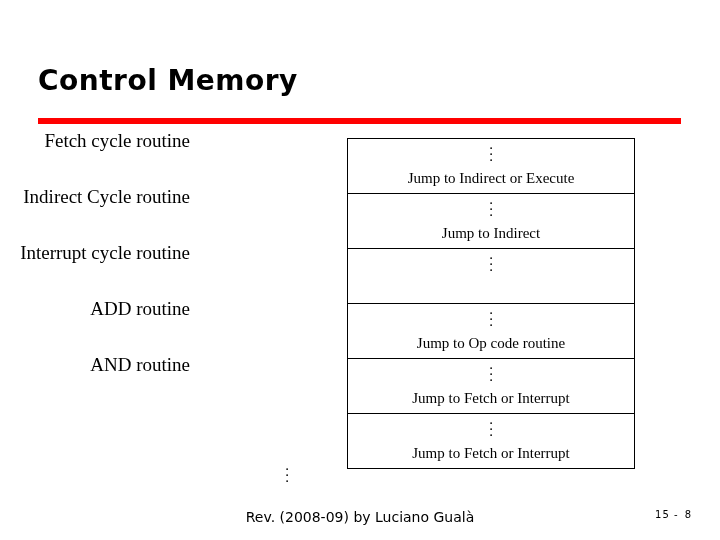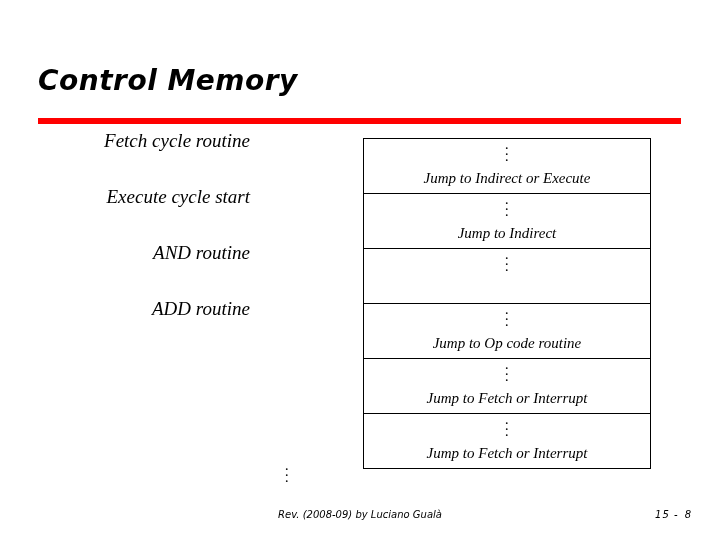--- a/index.html
+++ b/index.html
@@ -12,21 +12,20 @@
     background: #ffffff;
     font-family: "Liberation Serif", serif;
     overflow: hidden;
     position: relative;
   }
   .slide {
     position: absolute;
     left: 0; top: 0;
     width: 720px;
     height: 540px;
-    font-style: italic;
   }
   .title {
     position: absolute;
     left: 38px;
     top: 64px;
     font-family: "DejaVu Sans", sans-serif;
     font-weight: bold;
     font-size: 28px;
     letter-spacing: 0.5px;
     color: #000000;
@@ -36,24 +35,23 @@
     left: 38px;
     top: 118px;
     width: 643px;
     height: 6px;
     background: #ff0000;
   }
 
   
   .diagram {
     position: absolute;
-    left: 16px;
+    left: 0;
     top: 130px;
     width: 568px;
-    padding-left: 44px;
   }
   .row {
     position: relative;
     height: 56px;
   }
   .row-label {
     position: absolute;
     right: 378px;
     top: 0;
     font-family: "Liberation Serif", serif;
@@ -117,21 +115,21 @@
   }
   .tail-dots span { display:block; }
 
   .footer {
     position: absolute;
     left: 0;
     top: 509px;
     width: 720px;
     text-align: center;
     font-family: "DejaVu Sans", sans-serif;
-    font-size: 10px;
+    font-size: 14px;
     color: #000000;
   }
   .pagenum {
     position: absolute;
     right: 28px;
     top: 509px;
     font-family: "DejaVu Sans", sans-serif;
     font-size: 10px;
     color: #000000;
     letter-spacing: 1px;
@@ -146,27 +144,30 @@
   <div class="title">Control Memory</div>
   <div class="title-rule"></div>
 
   <div class="diagram">
 
     <div>
       <div class="row">
         <div class="row-label">Fetch cycle routine</div>
       </div>
       <div class="row">
-        <div class="row-label">Execute cycle start</div>
+        <div class="row-label">Indirect Cycle routine</div>
+      </div>
+      <div class="row">
+        <div class="row-label">Interrupt cycle routine</div>
+      </div>
+      <div class="row">
+        <div class="row-label">ADD routine</div>
       </div>
       <div class="row">
         <div class="row-label">AND routine</div>
-      </div>
-      <div class="row">
-        <div class="row-label">ADD routine</div>
       </div>
     </div>
 
     <div class="boxcol">
       <div class="box">
         <div class="box-dots">
             <span>.</span>
             <span>.</span>
             <span>.</span>
           </div>

